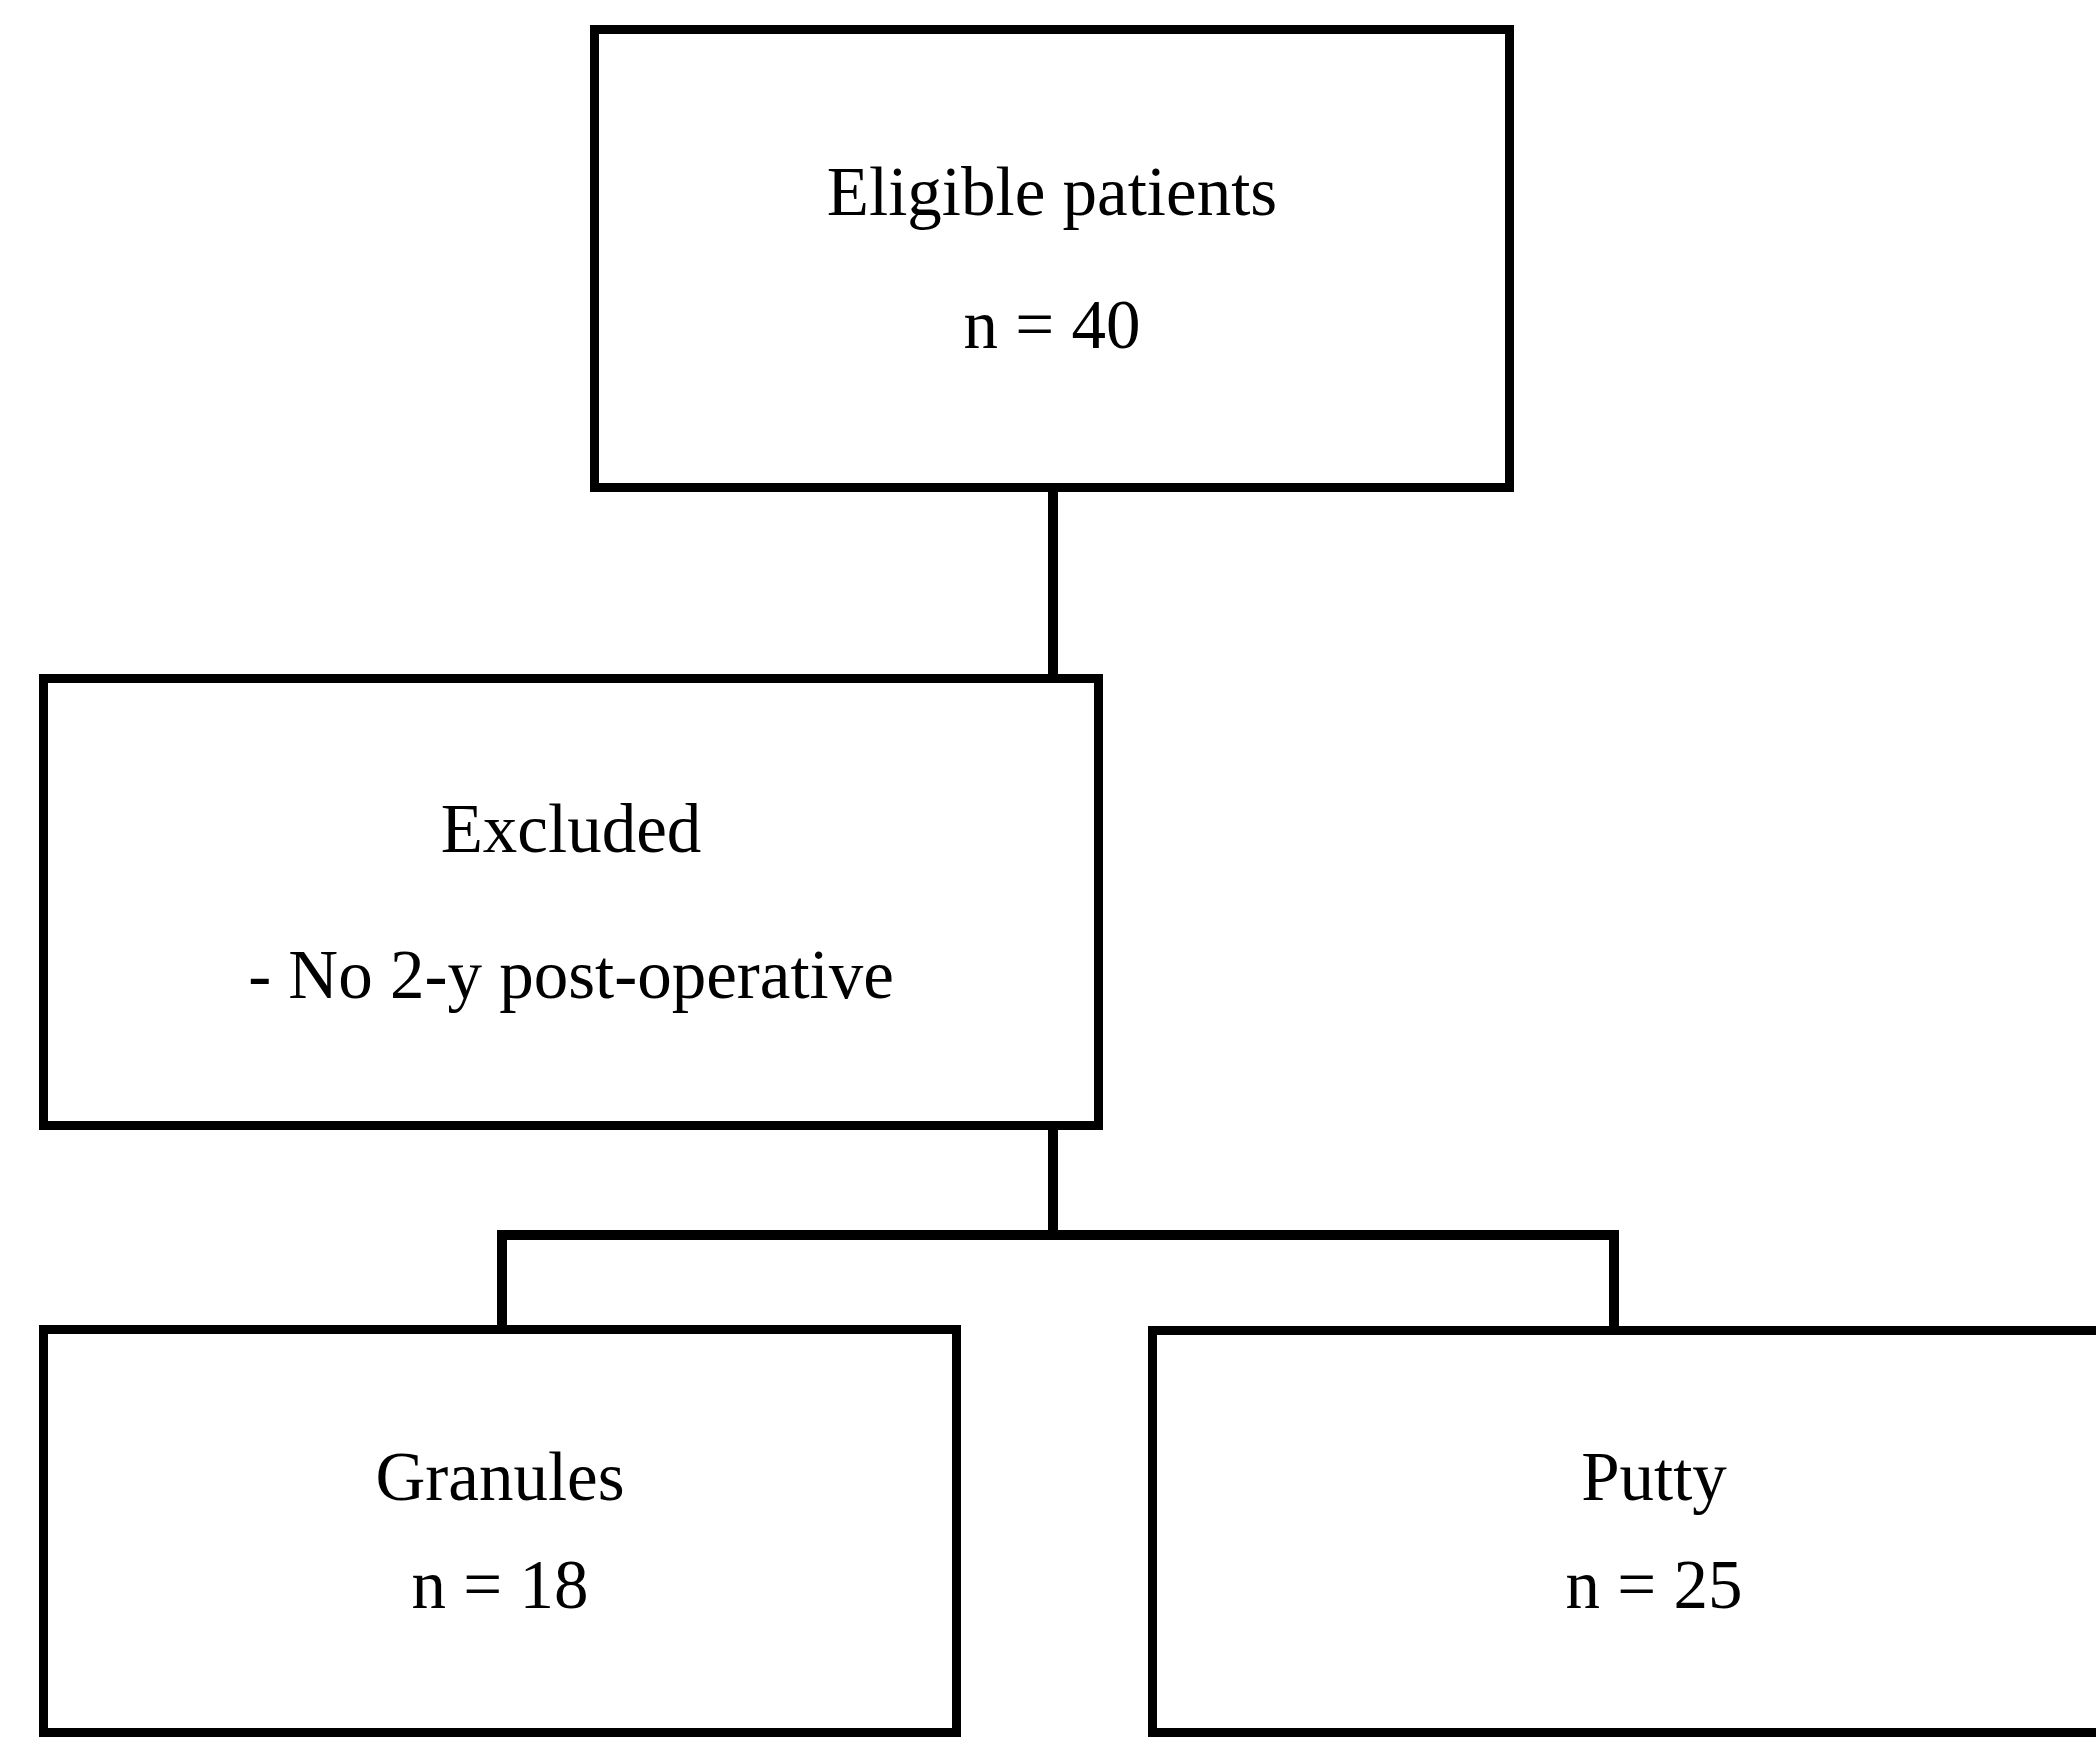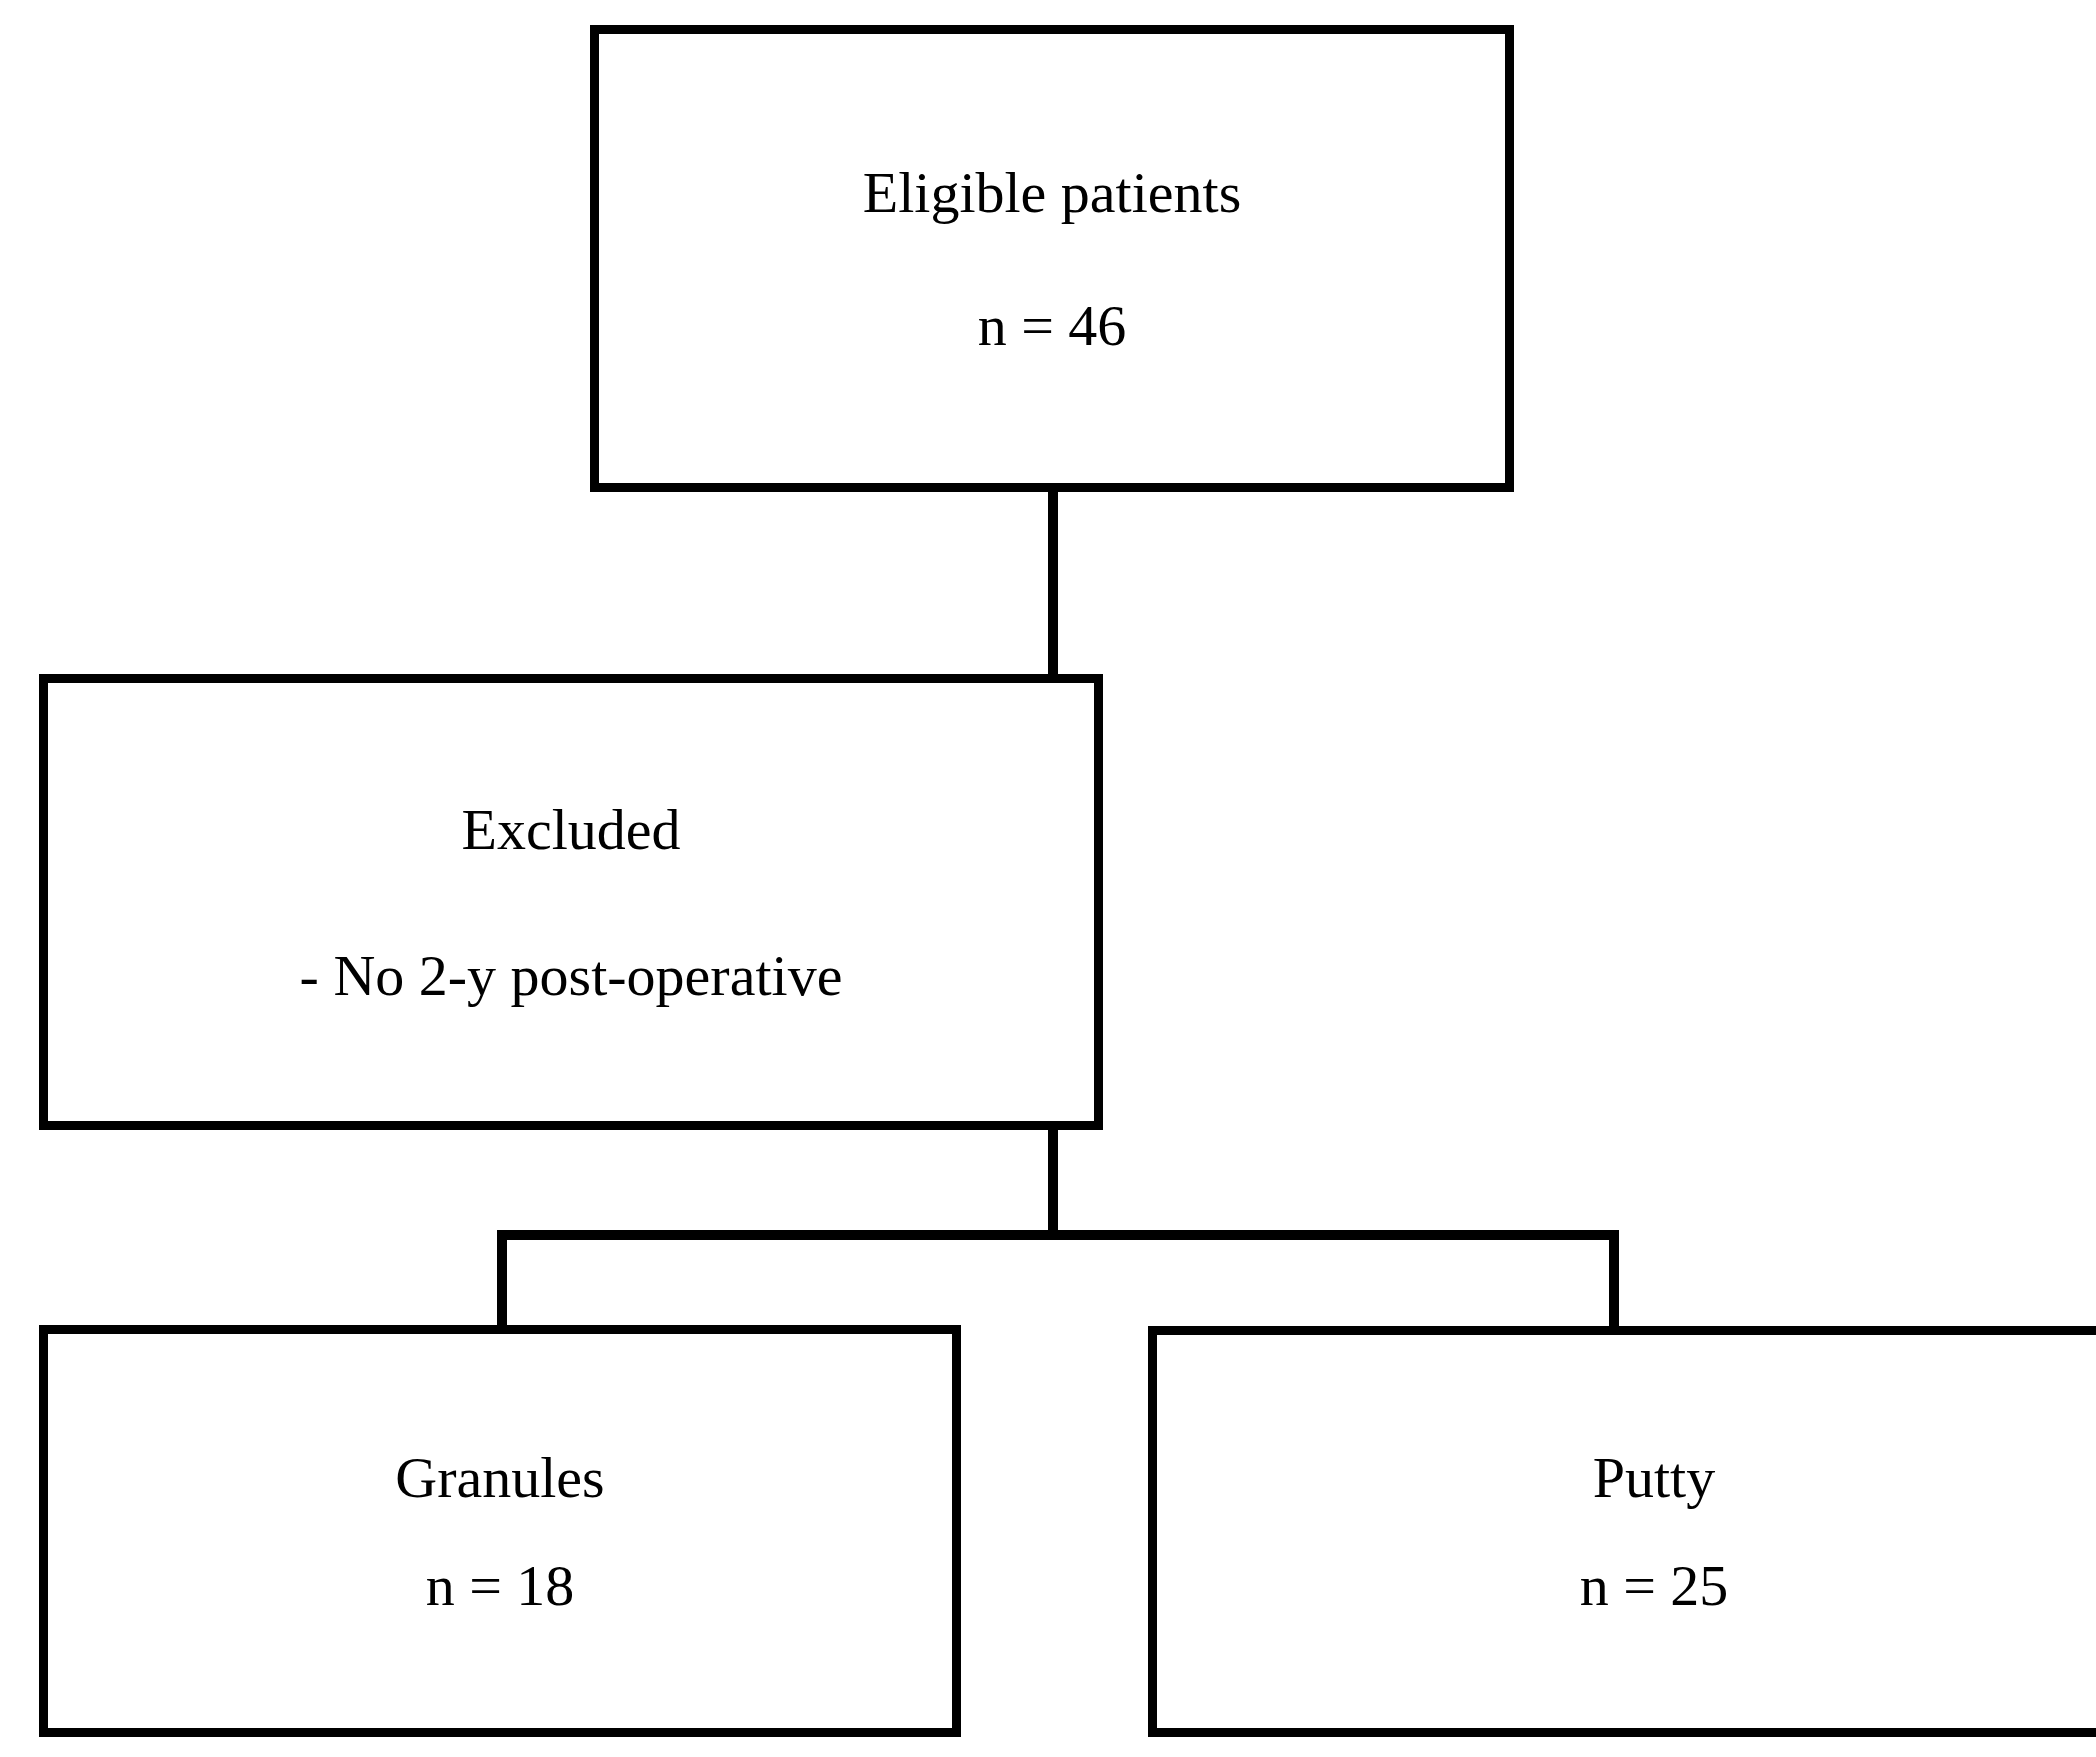--- a/index.html
+++ b/index.html
@@ -26,21 +26,21 @@
     border: 9.7px solid #000000;
     background: #ffffff;
     display: flex;
     flex-direction: column;
     justify-content: center;
     align-items: center;
     text-align: center;
     z-index: 2;
   }
   .bline {
-    font-size: 58px;
+    font-size: 69px;
     line-height: 87px;
     white-space: nowrap;
     color: #000000;
   }
   .reason {
     line-height: 85px;
   }
   .gap-lg { margin-top: 46px; }   
   .gap-md { margin-top: 21px; }   
   .gap-reason { margin-top: 60px; } 
@@ -66,21 +66,21 @@
 <div class="canvas">
 
   <div class="conn" id="conn-main"></div>
   <div class="conn" id="conn-excluded"></div>
   <div class="conn" id="conn-split"></div>
   <div class="conn" id="conn-drop-left"></div>
   <div class="conn" id="conn-drop-right"></div>
 
   <div class="box" id="box-eligible">
     <div class="bline">Eligible patients</div>
-    <div class="bline gap-lg">n = 46</div>
+    <div class="bline gap-lg">n = 40</div>
   </div>
 
   <div class="box" id="box-excluded">
     <div class="bline">Excluded</div>
     <div class="bline reason gap-reason">- No 2-y post-operative</div>
   </div>
 
   <div class="box" id="box-granules">
     <div class="bline">Granules</div>
     <div class="bline gap-md">n = 18</div>

